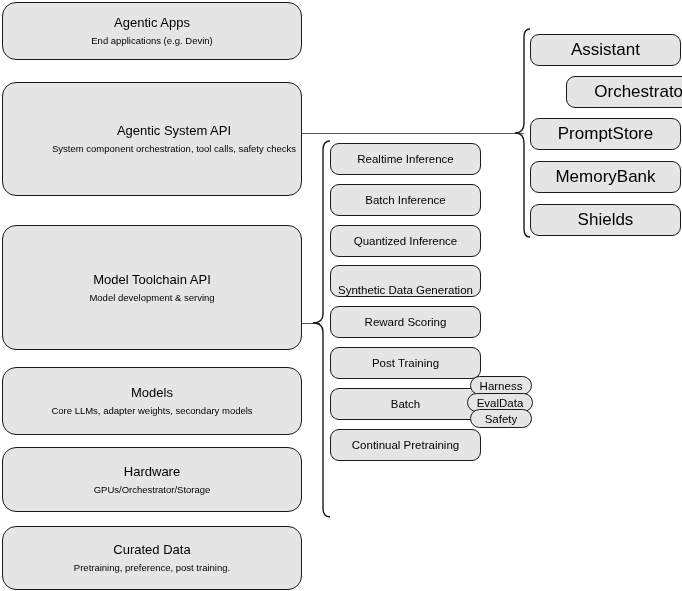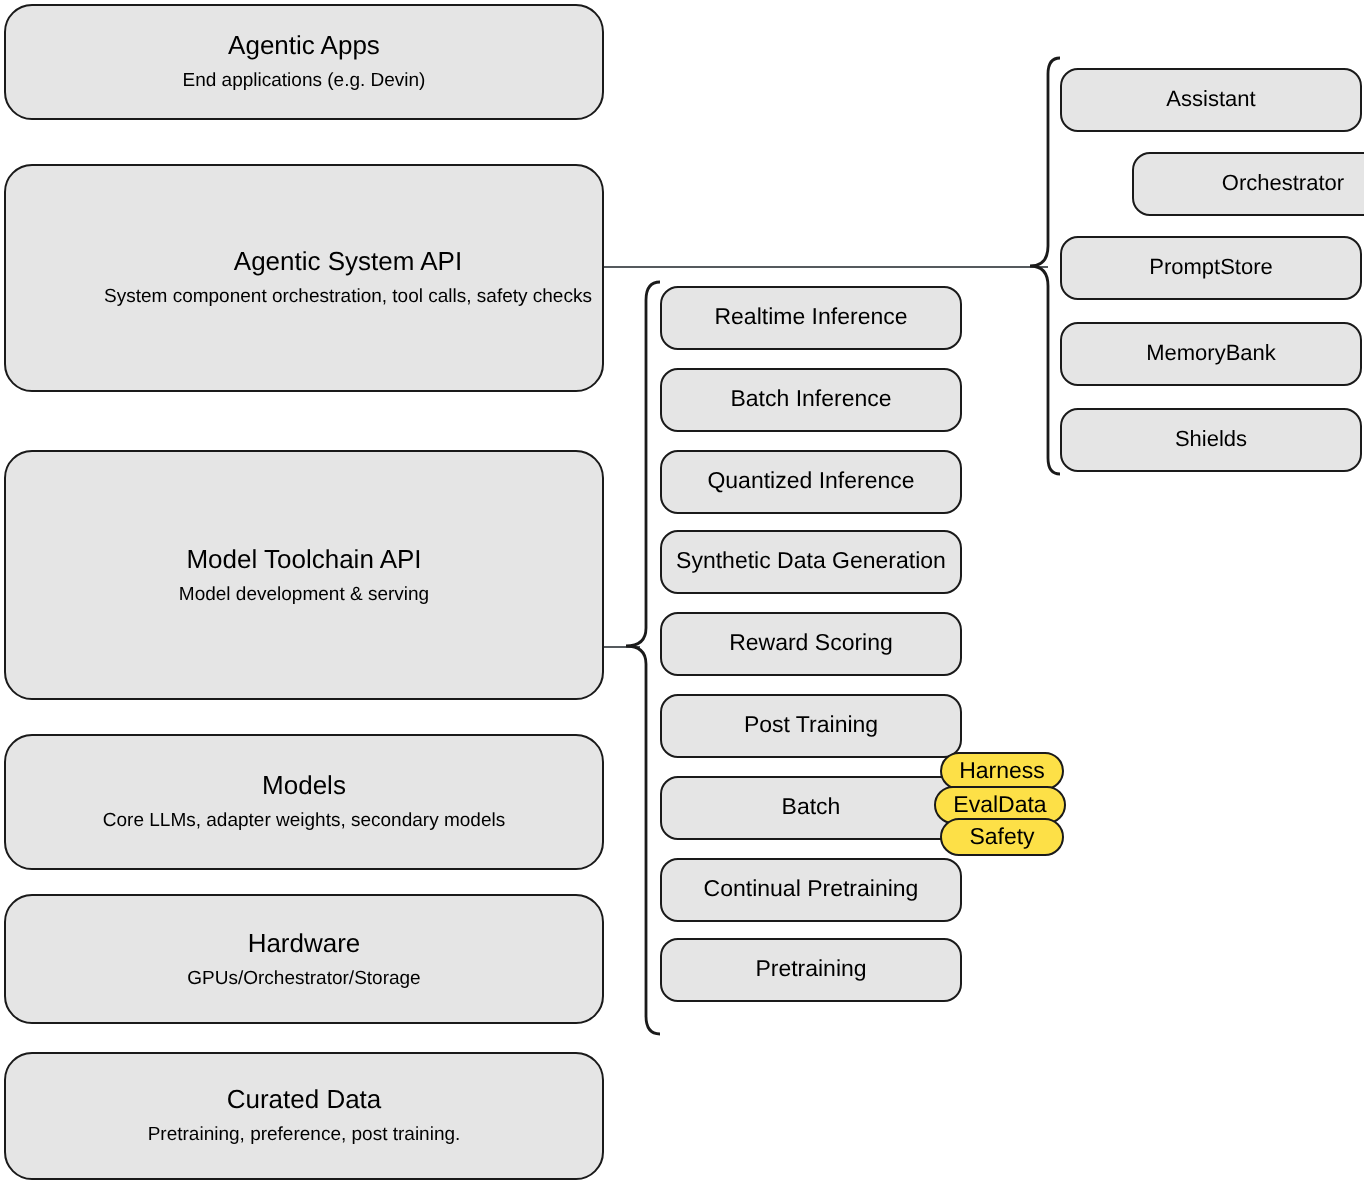--- a/index.html
+++ b/index.html
@@ -52,29 +52,29 @@
     border-radius: 9px;
     font-size: 11.5px;
     color: #000000;
   }
   
   .right-box {
     left: 530px;
     width: 151px;
     height: 32px;
     border-radius: 9px;
-    font-size: 11px;
+    font-size: 17px;
     color: #000000;
   }
   
   .pill {
     position: absolute;
     box-sizing: border-box;
     border: 1.4px solid #1a1a1a;
-    background: #fde047;
+    background: #e5e5e5;
     border-radius: 999px;
     display: flex;
     align-items: center;
     justify-content: center;
     font-size: 11.5px;
     color: #000000;
     z-index: 5;
   }
   
   .hline {
@@ -159,37 +159,34 @@
 
   <div class="box mid-box" style="top:143px;">
     <span>Realtime Inference</span>
   </div>
   <div class="box mid-box" style="top:184px;">
     <span>Batch Inference</span>
   </div>
   <div class="box mid-box" style="top:225px;">
     <span>Quantized Inference</span>
   </div>
-  <div class="box mid-box" style="top:265px;">
+  <div class="box mid-box" style="top:265px;justify-content:flex-end;">
     <span>Synthetic Data Generation</span>
   </div>
   <div class="box mid-box" style="top:306px;">
     <span>Reward Scoring</span>
   </div>
   <div class="box mid-box" style="top:347px;">
     <span>Post Training</span>
   </div>
   <div class="box mid-box" style="top:388px;">
     <span>Batch</span>
   </div>
   <div class="box mid-box" style="top:429px;">
     <span>Continual Pretraining</span>
-  </div>
-  <div class="box mid-box" style="top:469px;">
-    <span>Pretraining</span>
   </div>
 
   <div class="pill" style="left:470px; top:376px; width:62px; height:19px;">
     <span>Harness</span>
   </div>
   <div class="pill" style="left:467px; top:393px; width:66px; height:19px;">
     <span>EvalData</span>
   </div>
   <div class="pill" style="left:470px; top:409px; width:62px; height:19px;">
     <span>Safety</span>

